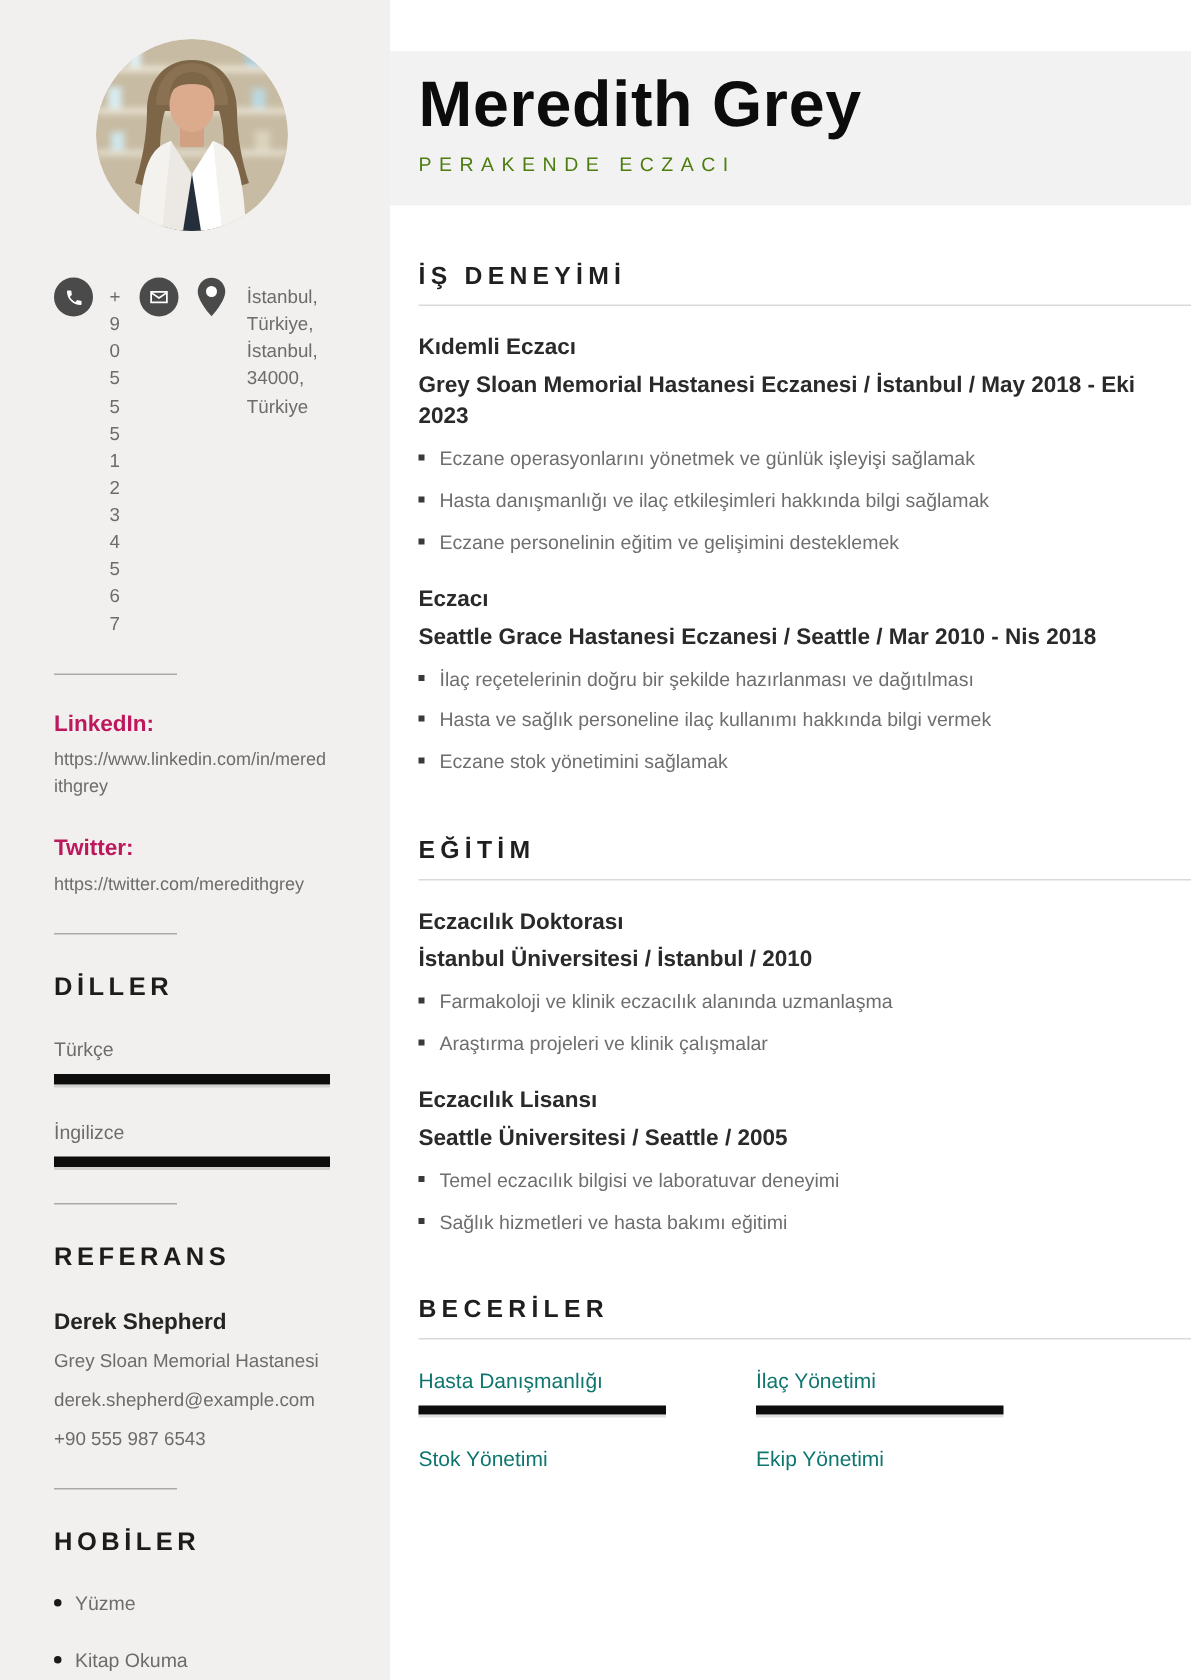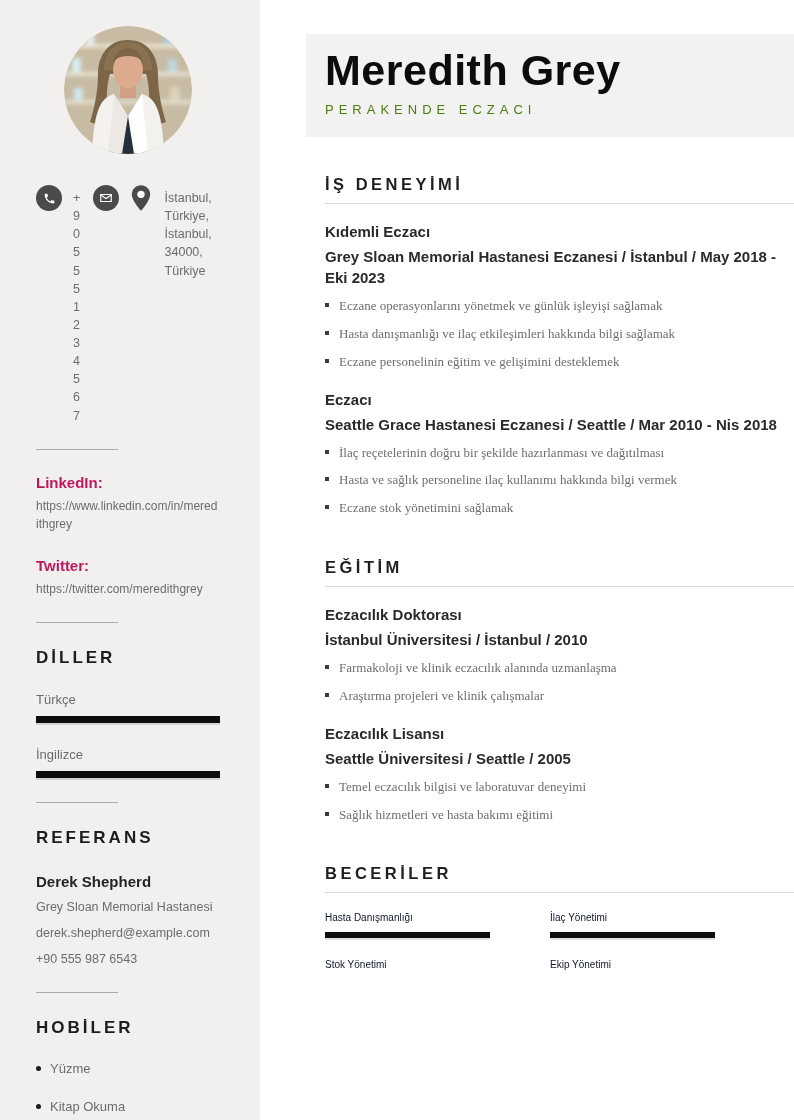--- a/index.html
+++ b/index.html
@@ -23,44 +23,44 @@
   .lang-item { margin-top:24px; }
   .lang-name { font-size:13px; color:#6c6c6c; }
   .bar-track { margin-top:9px; height:7px; width:184px; background:transparent; box-shadow:0 2px 0 rgba(0,0,0,0.12); }
   .bar-fill { height:7px; background:#0d0d0d; }
   .ref-name { font-size:15px; font-weight:700; color:#242424; margin-top:25px; }
   .ref-line { font-size:12.5px; color:#6c6c6c; line-height:1.45; margin-top:8px; overflow-wrap:anywhere; }
   .hobby { display:flex; align-items:center; gap:9px; margin-top:23px; font-size:13px; color:#6c6c6c; }
   .hobby .dot { width:5px; height:5px; border-radius:50%; background:#1a1a1a; flex:0 0 5px; }
 
   
-  .main { position:absolute; left:260px; top:0; width:534px; height:1120px; background:#ffffff;padding-left:46px; }
+  .main { position:absolute; left:260px; top:0; width:534px; height:1120px; background:#ffffff; }
   .header-band { margin-top:34px; height:103px; background:#f2f2f2; padding:13px 0 0 19px; }
   .name { font-size:43px; font-weight:700; color:#0c0c0c; letter-spacing:0.5px; line-height:1.1; }
   .role-title { font-size:13px; letter-spacing:5px; color:#4d7c0f; margin-top:8px; font-weight:500; }
 
   .section { padding-left:19px; }
   .sec-title { font-size:16.5px; font-weight:600; letter-spacing:3.5px; color:#1f1f1f; }
   .sec-rule { border:none; border-top:1px solid #d9d9d9; margin-top:9px; width:515px; }
 
   .about-sec { margin-top:27px; }
   .about-text { margin-top:18px; font-size:13px; color:#6e6e6e; line-height:1.6; max-width:482px; }
 
   .exp-sec { margin-top:38px; }
   .entry { margin-top:19px; }
   .entry-role { font-size:15px; font-weight:600; color:#2a2a2a; }
   .entry-meta { font-size:15px; font-weight:600; color:#2a2a2a; margin-top:6px; line-height:1.4; max-width:495px; }
-  .blist { margin-top:4px;font-family:Liberation Serif, serif; }
+  .blist { margin-top:4px; }
   .bullet { display:flex; gap:10px; align-items:baseline; margin-top:9px; font-size:13px; color:#6e6e6e; line-height:1.45; }
   .bullet .sq { flex:0 0 4px; width:4px; height:4px; background:#3a3a3a; position:relative; top:-3px; }
 
   .edu-sec { margin-top:40px; }
   .skills-sec { margin-top:40px; }
   .skills-grid { margin-top:19px; display:grid; grid-template-columns:165px 165px; column-gap:60px; row-gap:21px; }
-  .skill-name { font-size:10px; color:#0f172a; }
+  .skill-name { font-size:14px; color:#0f766e; }
   .skill-track { margin-top:9px; height:6px; box-shadow:0 2px 0 rgba(0,0,0,0.12); }
   .skill-fill { height:6px; background:#0d0d0d; }
 </style>
 </head>
 <body>
 
 <div class="page">
 
   <aside class="sidebar">
 

